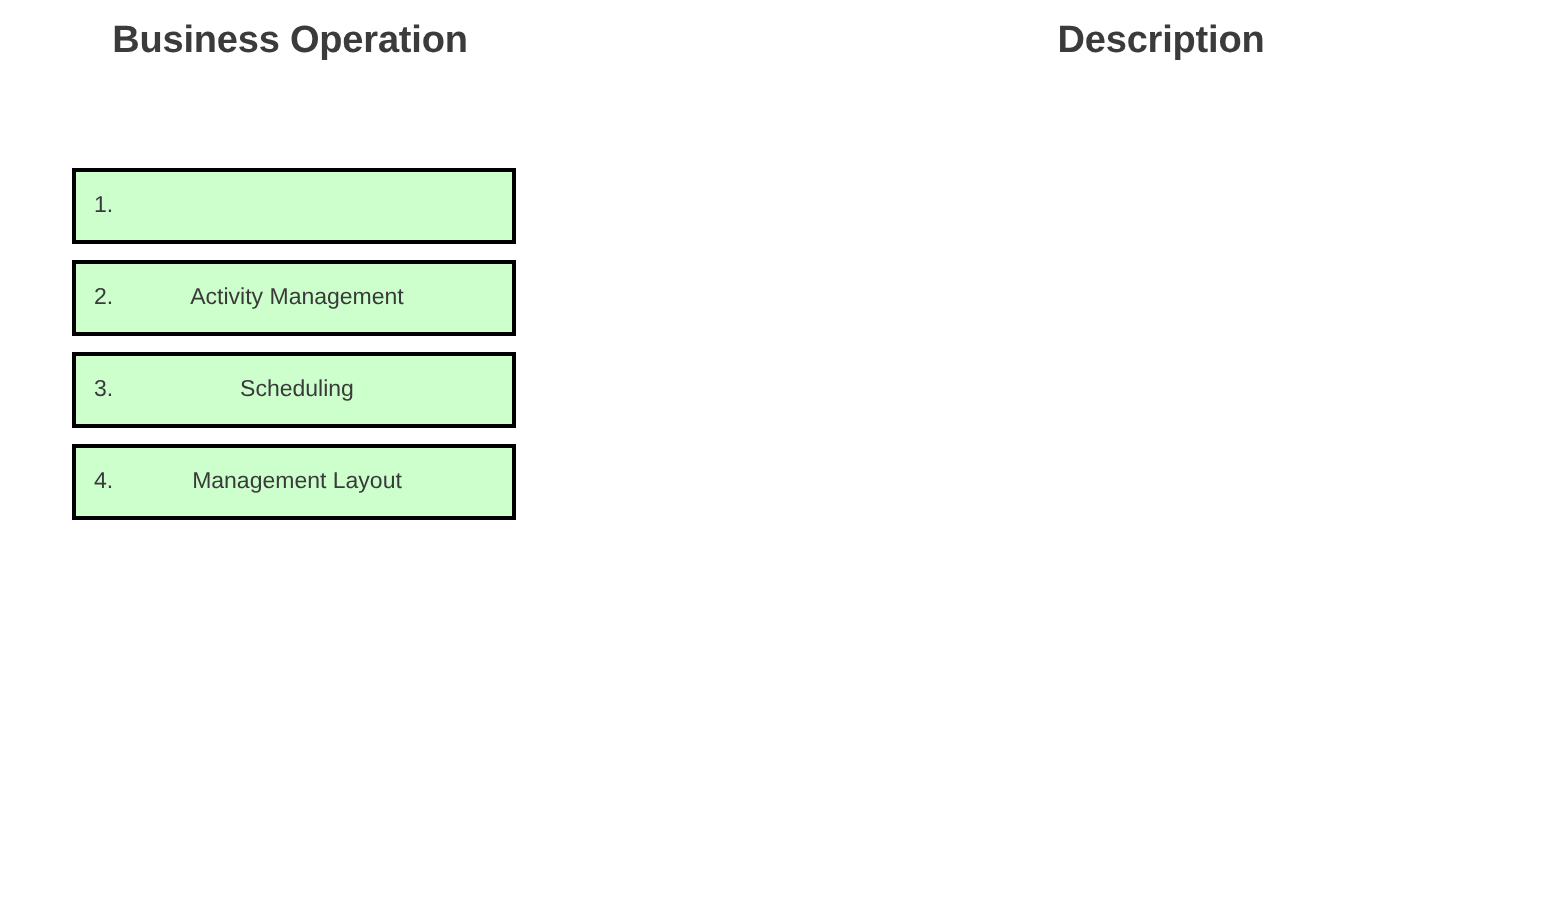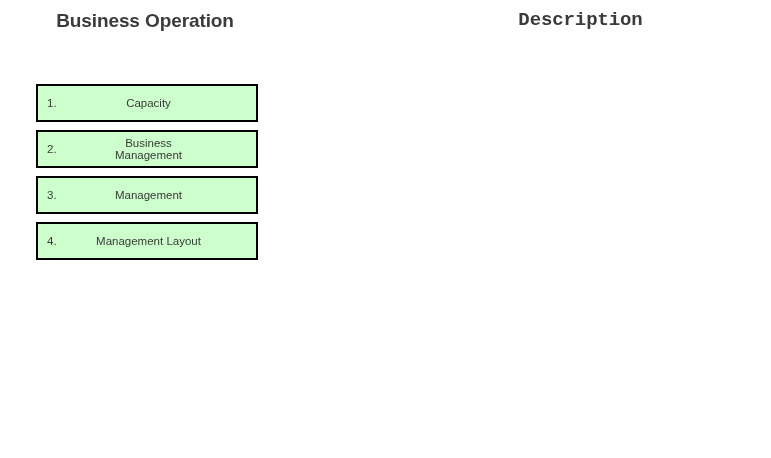--- a/index.html
+++ b/index.html
@@ -40,21 +40,20 @@
     line-height: 25px;
     letter-spacing: -0.1px;
   }
   .col-header-left {
     margin: 8px 0 0 0;
     padding: 0 135px 0 40px;
   }
   .col-header-right {
     margin: 8px 0 0 0;
     padding: 0 65px 0 70px;
-    font-family: Liberation Mono, monospace;
   }
 
   
   .stack {
     position: absolute;
     left: 36px;
     top: 84px;
     width: 222px;
   }
 
@@ -93,31 +92,30 @@
   <div class="column column-left">
 
     <div class="col-header col-header-left">
       <div>Business Operation</div>
     </div>
 
     <div class="stack">
 
       <div class="activity-card">
         <span class="activity-num">1.</span>
-        <span class="activity-label">Capacity</span>
       </div>
 
       <div class="activity-card">
         <span class="activity-num">2.</span>
-        <span class="activity-label">Business Management</span>
+        <span class="activity-label">Activity Management</span>
       </div>
 
       <div class="activity-card">
         <span class="activity-num">3.</span>
-        <span class="activity-label">Management</span>
+        <span class="activity-label">Scheduling</span>
       </div>
 
       <div class="activity-card">
         <span class="activity-num">4.</span>
         <span class="activity-label">Management Layout</span>
       </div>
 
     </div>
   </div>
 

